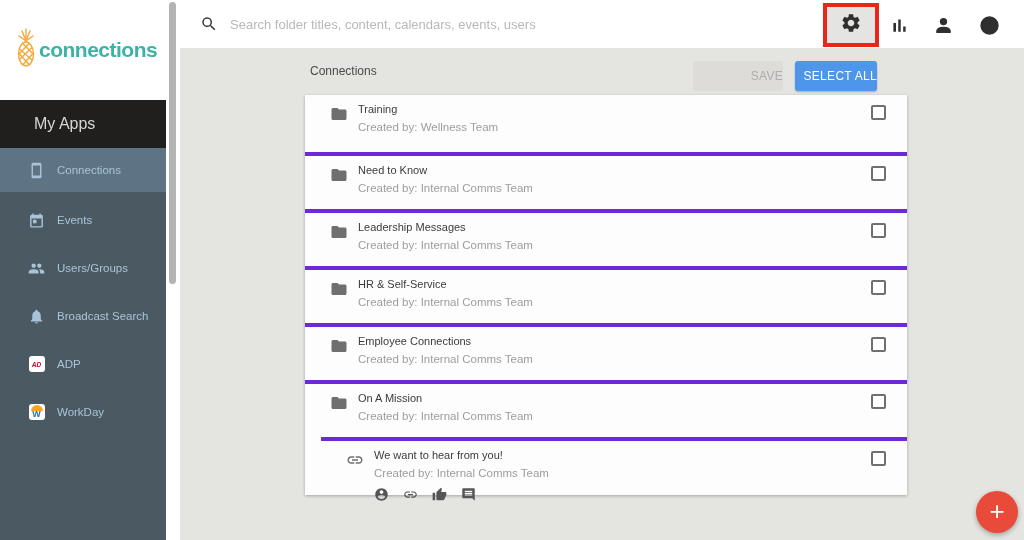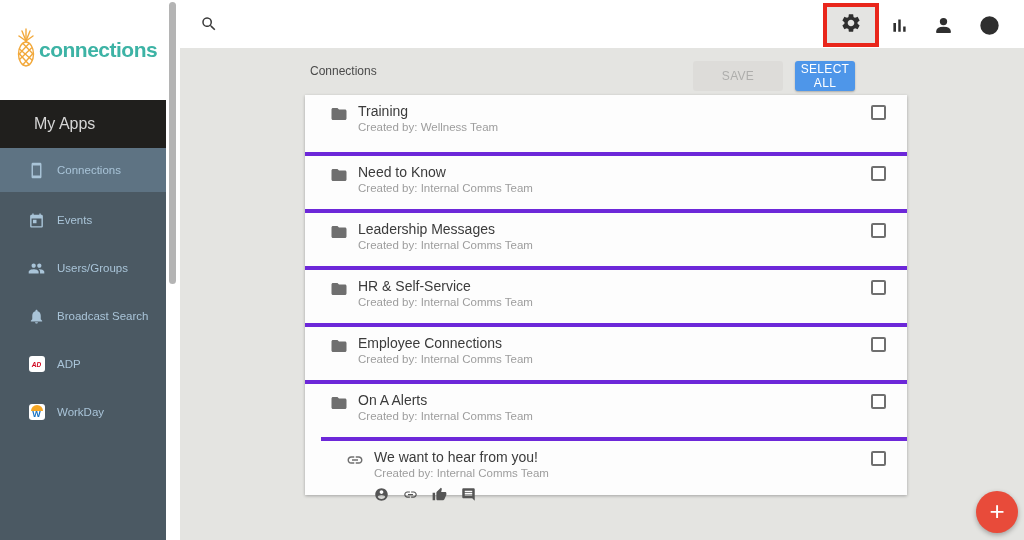--- a/index.html
+++ b/index.html
@@ -43,33 +43,33 @@
     border:4px solid #e9261b; display:flex; align-items:center; justify-content:center; cursor:pointer; }
   .tb-icon { position:absolute; top:14px; width:22px; height:22px; display:flex;
     align-items:center; justify-content:center; cursor:pointer; }
   .tb-icon svg { width:21px; height:21px; fill:#2f2f2f; }
   .gear-box svg { width:22px; height:22px; fill:#2f2f2f; }
 
   .content { position:absolute; left:0; top:48px; width:844px; height:492px; background:#e4e4e1; }
   .content-header { position:absolute; left:0; top:0; width:844px; height:47px; }
   .header-label { position:absolute; left:130px; top:16px; font-size:12px; color:#4a4a4a; }
   .btn { position:absolute; top:13px; height:30px; border:none; border-radius:3px; font-size:12px;
-    font-family:"Liberation Sans", sans-serif; letter-spacing:0.3px; cursor:pointer; }
+    font-family:"Liberation Sans", sans-serif; letter-spacing:0.3px; cursor:pointer;text-align:right; }
   .btn-save { left:513px; width:90px; background:#dddcd9; color:#aeaeac; }
-  .btn-selectall { left:615px; width:60px; background:#4e96e9; color:#ffffff;
+  .btn-selectall { left:615px; width:82px; background:#4e96e9; color:#ffffff;
     box-shadow:0 1px 2px rgba(0,0,0,0.25); }
 
   .card { position:absolute; left:125px; top:47px; width:602px; background:#fdfdfd;
     box-shadow:0 1px 3px rgba(0,0,0,0.28); }
   .row { position:relative; height:57px; border-top:4px solid #6d28d9; }
   .row:first-child { border-top:none; }
   .row.tall { height:58px;margin-left:16px; }
   .row-icon { position:absolute; left:25px; top:10px; width:18px; height:18px; }
   .row-icon svg { width:18px; height:18px; fill:#6f6f6f; }
-  .row-title { position:absolute; left:53px; top:8px; font-size:14px; color:#3b3b3b; }
+  .row-title { position:absolute; left:53px; top:8px; font-size:11px; color:#3b3b3b; }
   .row-sub { position:absolute; left:53px; top:26px; font-size:11.5px; color:#9d9d9d; }
   .checkbox { position:absolute; right:21px; top:10px; width:15px; height:15px;
     border:2px solid #6f6f6f; border-radius:2px; background:#fff; cursor:pointer; }
   .row-actions { position:absolute; left:53px; top:46px; display:flex; gap:14px; }
   .row-actions svg { width:15px; height:15px; fill:#555; }
 
   .fab { position:absolute; left:976px; top:491px; width:42px; height:42px; border-radius:50%;
     background:#e84b3a; box-shadow:0 2px 5px rgba(0,0,0,0.3); display:flex; align-items:center;
     justify-content:center; cursor:pointer; }
   .fab span { color:#fff; font-size:26px; font-weight:300; line-height:1; margin-top:-2px; }
@@ -165,20 +165,21 @@
   </div>
 
   <div class="main">
 
     <div class="topbar">
       <span class="search-icon">
         <svg viewBox="0 0 24 24">
             <path d="M15.5 14h-.79l-.28-.27a6.5 6.5 0 1 0-.7.7l.27.28v.79l5 4.99L20.49 19l-4.99-5zm-6 0A4.5 4.5 0 1 1 14 9.5 4.5 4.5 0 0 1 9.5 14z"></path>
           </svg>
       </span>
+      <input class="search-input" type="text" placeholder="Search folder titles, content, calendars, events, users" style="">
 
       <div class="gear-box">
         <span>
           <svg viewBox="0 0 24 24">
               <path d="M19.14 12.94c.04-.3.06-.61.06-.94 0-.32-.02-.64-.07-.94l2.03-1.58c.18-.14.23-.41.12-.61l-1.92-3.32c-.12-.22-.37-.29-.59-.22l-2.39.96c-.5-.38-1.03-.7-1.62-.94l-.36-2.54c-.04-.24-.24-.41-.48-.41h-3.84c-.24 0-.43.17-.47.41l-.36 2.54c-.59.24-1.13.57-1.62.94l-2.39-.96c-.22-.08-.47 0-.59.22L2.74 8.87c-.12.21-.08.47.12.61l2.03 1.58c-.05.3-.09.63-.09.94s.02.64.07.94l-2.03 1.58c-.18.14-.23.41-.12.61l1.92 3.32c.12.22.37.29.59.22l2.39-.96c.5.38 1.03.7 1.62.94l.36 2.54c.05.24.24.41.48.41h3.84c.24 0 .44-.17.47-.41l.36-2.54c.59-.24 1.13-.56 1.62-.94l2.39.96c.22.08.47 0 .59-.22l1.92-3.32c.12-.22.07-.47-.12-.61l-2.01-1.58zM12 15.6c-1.98 0-3.6-1.62-3.6-3.6s1.62-3.6 3.6-3.6 3.6 1.62 3.6 3.6-1.62 3.6-3.6 3.6z"></path>
             </svg>
         </span>
       </div>
       <span class="tb-icon" style="left:708px">
         <svg viewBox="0 0 24 24">
@@ -262,21 +263,21 @@
           <div class="row-sub">Created by: Internal Comms Team</div>
           <span class="checkbox"></span>
         </div>
 
         <div class="row">
           <span class="row-icon">
             <svg viewBox="0 0 24 24">
                 <path d="M10 4H4c-1.1 0-1.99.9-1.99 2L2 18c0 1.1.9 2 2 2h16c1.1 0 2-.9 2-2V8c0-1.1-.9-2-2-2h-8l-2-2z"></path>
               </svg>
           </span>
-          <div class="row-title">On A Alerts</div>
+          <div class="row-title">On A Mission</div>
           <div class="row-sub">Created by: Internal Comms Team</div>
           <span class="checkbox"></span>
         </div>
 
         <div class="row tall">
           <span class="row-icon">
             <svg viewBox="0 0 24 24">
                 <path d="M3.9 12c0-1.71 1.39-3.1 3.1-3.1h4V7H7c-2.76 0-5 2.24-5 5s2.24 5 5 5h4v-1.9H7c-1.71 0-3.1-1.39-3.1-3.1zM8 13h8v-2H8v2zm9-6h-4v1.9h4c1.71 0 3.1 1.39 3.1 3.1s-1.39 3.1-3.1 3.1h-4V17h4c2.76 0 5-2.24 5-5s-2.24-5-5-5z"></path>
               </svg>
           </span>

